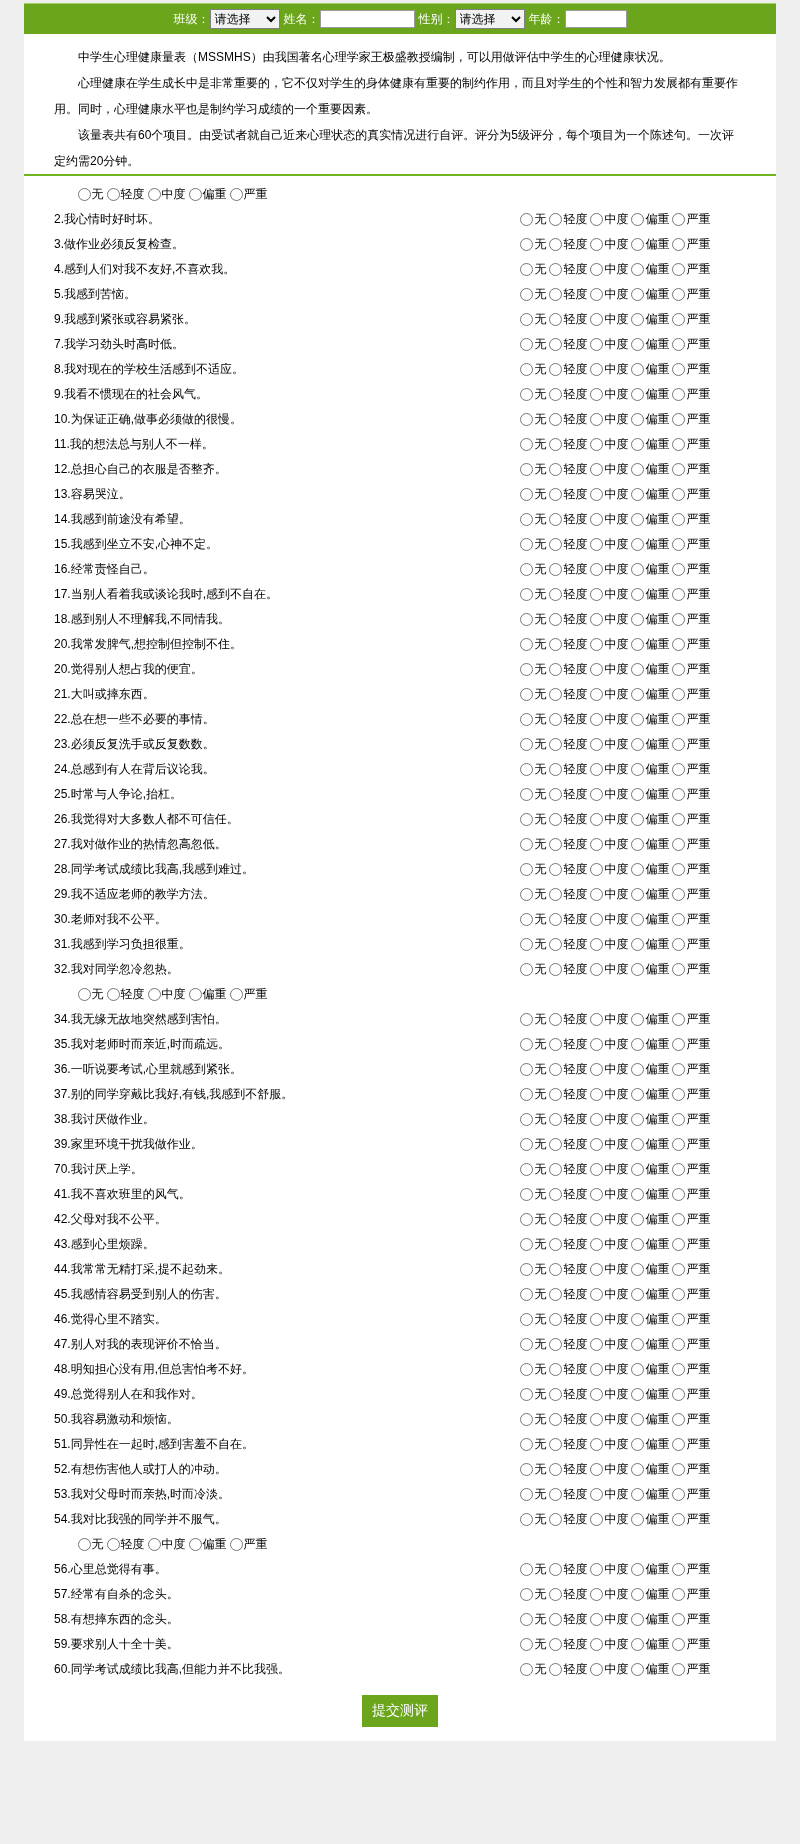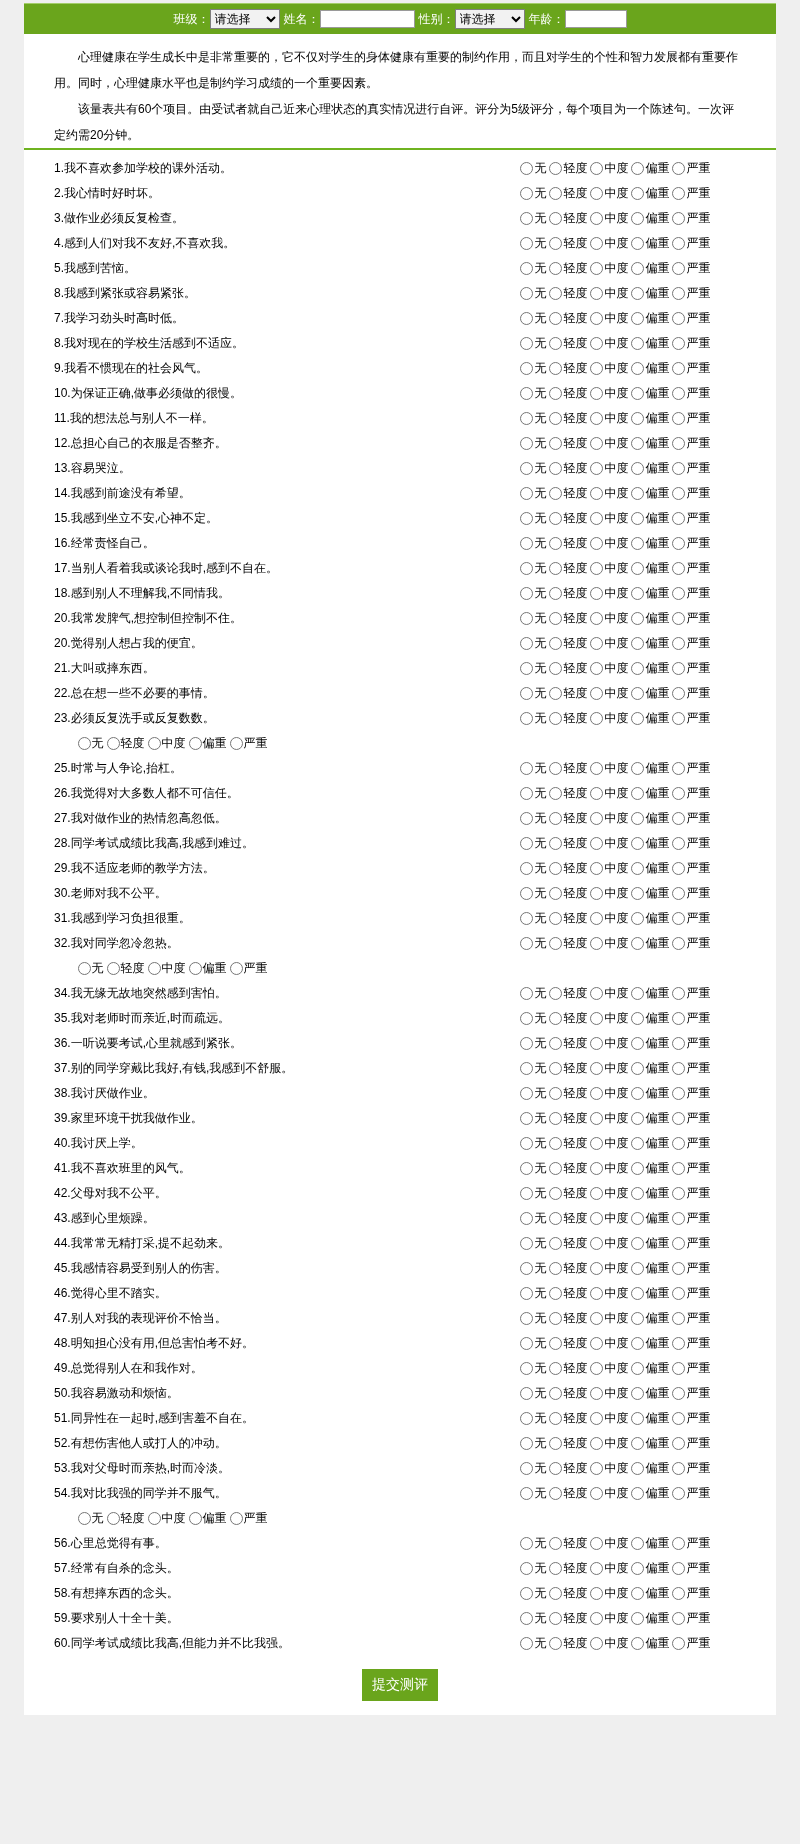--- a/index.html
+++ b/index.html
@@ -96,29 +96,29 @@
       </select>
     </span>
     <span class="fld">
       <span>年龄：</span>
       <input type="text" class="age" value="" style="">
     </span>
   </div>
 
   <div class="content">
     <div class="intro">
+      <p>中学生心理健康量表（MSSMHS）由我国著名心理学家王极盛教授编制，可以用做评估中学生的心理健康状况。</p>
       <p>心理健康在学生成长中是非常重要的，它不仅对学生的身体健康有重要的制约作用，而且对学生的个性和智力发展都有重要作用。同时，心理健康水平也是制约学习成绩的一个重要因素。</p>
       <p>该量表共有60个项目。由受试者就自己近来心理状态的真实情况进行自评。评分为5级评分，每个项目为一个陈述句。一次评定约需20分钟。</p>
     </div>
 
     <div class="rule-green"></div>
 
     <div class="rows" id="rows">
         <div class="row">
-          <div class="q">1.我不喜欢参加学校的课外活动。</div>
           <div class="opts">
             <label class="opt">
               <input type="radio" name="q1" style="">
               <span>无</span>
             </label>
             <label class="opt">
               <input type="radio" name="q1" style="">
               <span>轻度</span>
             </label>
             <label class="opt">
@@ -229,21 +229,21 @@
               <input type="radio" name="q5" style="">
               <span>偏重</span>
             </label>
             <label class="opt">
               <input type="radio" name="q5" style="">
               <span>严重</span>
             </label>
           </div>
         </div>
         <div class="row">
-          <div class="q">8.我感到紧张或容易紧张。</div>
+          <div class="q">9.我感到紧张或容易紧张。</div>
           <div class="opts">
             <label class="opt">
               <input type="radio" name="q6" style="">
               <span>无</span>
             </label>
             <label class="opt">
               <input type="radio" name="q6" style="">
               <span>轻度</span>
             </label>
             <label class="opt">
@@ -679,20 +679,21 @@
               <input type="radio" name="q23" style="">
               <span>偏重</span>
             </label>
             <label class="opt">
               <input type="radio" name="q23" style="">
               <span>严重</span>
             </label>
           </div>
         </div>
         <div class="row">
+          <div class="q">24.总感到有人在背后议论我。</div>
           <div class="opts">
             <label class="opt">
               <input type="radio" name="q24" style="">
               <span>无</span>
             </label>
             <label class="opt">
               <input type="radio" name="q24" style="">
               <span>轻度</span>
             </label>
             <label class="opt">
@@ -1077,21 +1078,21 @@
               <input type="radio" name="q39" style="">
               <span>偏重</span>
             </label>
             <label class="opt">
               <input type="radio" name="q39" style="">
               <span>严重</span>
             </label>
           </div>
         </div>
         <div class="row">
-          <div class="q">40.我讨厌上学。</div>
+          <div class="q">70.我讨厌上学。</div>
           <div class="opts">
             <label class="opt">
               <input type="radio" name="q40" style="">
               <span>无</span>
             </label>
             <label class="opt">
               <input type="radio" name="q40" style="">
               <span>轻度</span>
             </label>
             <label class="opt">

